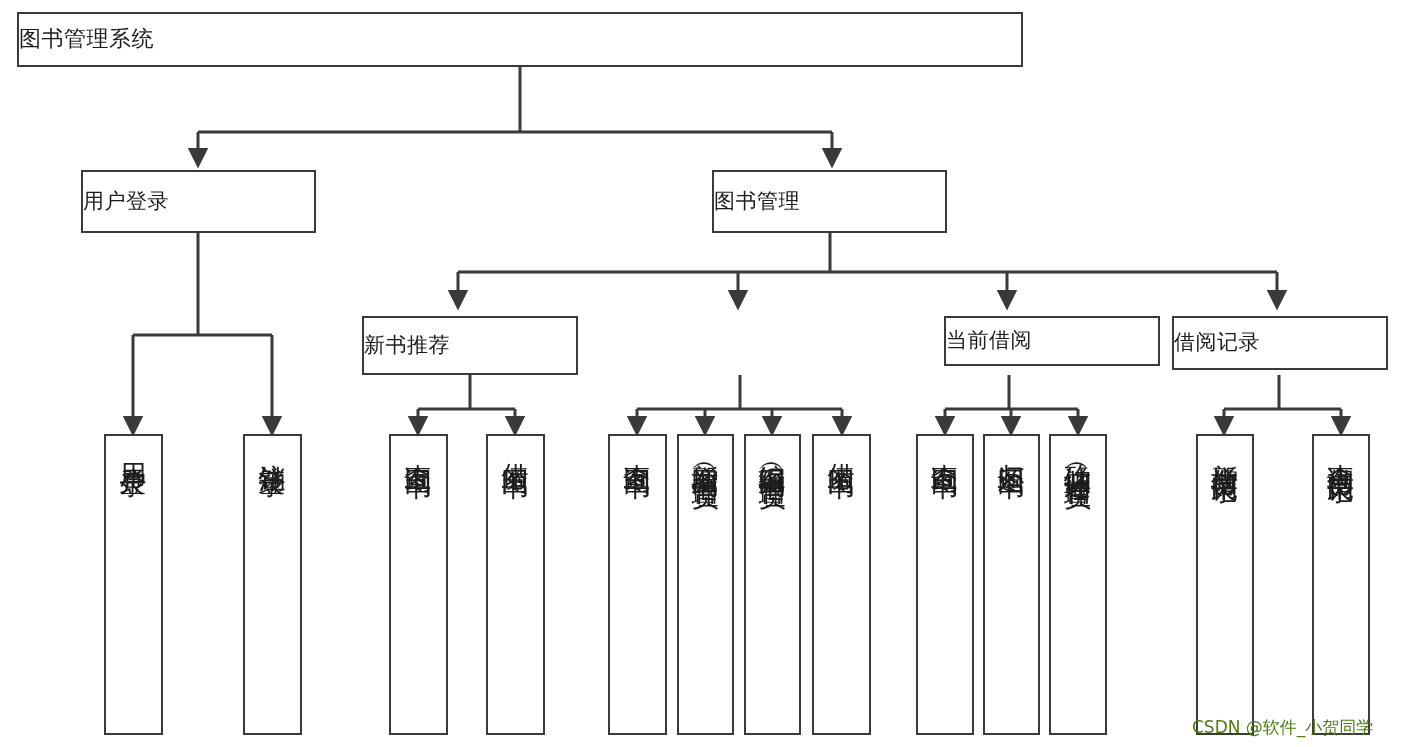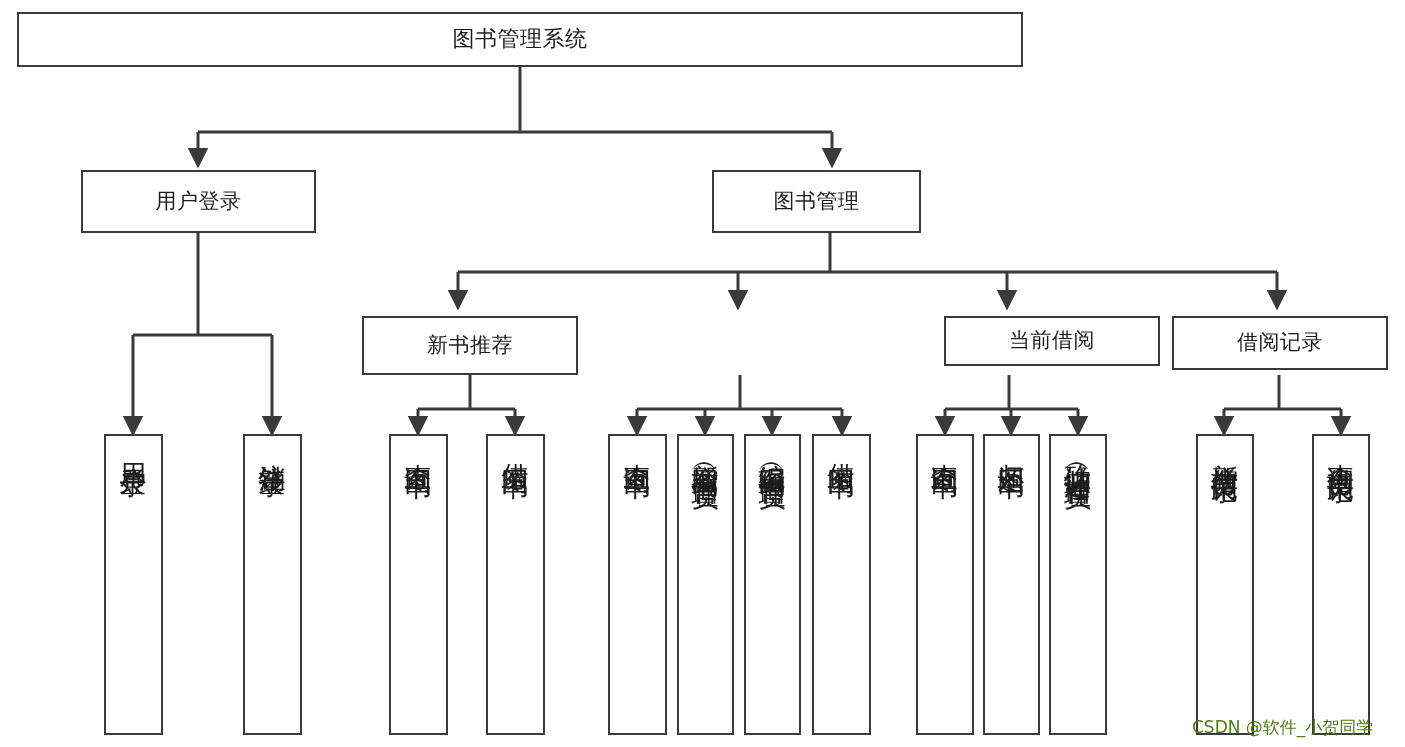--- a/index.html
+++ b/index.html
@@ -25,21 +25,20 @@
     width: 1405px;
     height: 747px;
   }
   .node {
     position: absolute;
     box-sizing: border-box;
     border: 2px solid #3a3a3a;
     background: #ffffff;
     display: flex;
     align-items: center;
-    justify-content: center;
     color: #1c1c1c;
     z-index: 2;
   }
   .node .label {
     display: block;
     text-align: center;
     line-height: 1.12;
     letter-spacing: 0.5px;
   }
   
@@ -130,21 +129,21 @@
     </g>
   </svg>
 
   <div class="node horiz root" style="left:17px; top:12px; width:1006px; height:55px;">
     <span class="label">图书管理系统</span>
   </div>
 
   <div class="node horiz" style="left:81px; top:170px; width:235px; height:63px;">
     <span class="label">用户登录</span>
   </div>
-  <div class="node horiz" style="left:712px; top:170px; width:209px; height:63px;">
+  <div class="node horiz" style="left:712px; top:170px; width:235px; height:63px;">
     <span class="label">图书管理</span>
   </div>
 
   <div class="node horiz" style="left:362px; top:316px; width:216px; height:59px;">
     <span class="label">新书推荐</span>
   </div>
   <div class="node horiz" style="left:944px; top:316px; width:216px; height:50px;">
     <span class="label">当前借阅</span>
   </div>
   <div class="node horiz" style="left:1172px; top:316px; width:216px; height:54px;">

